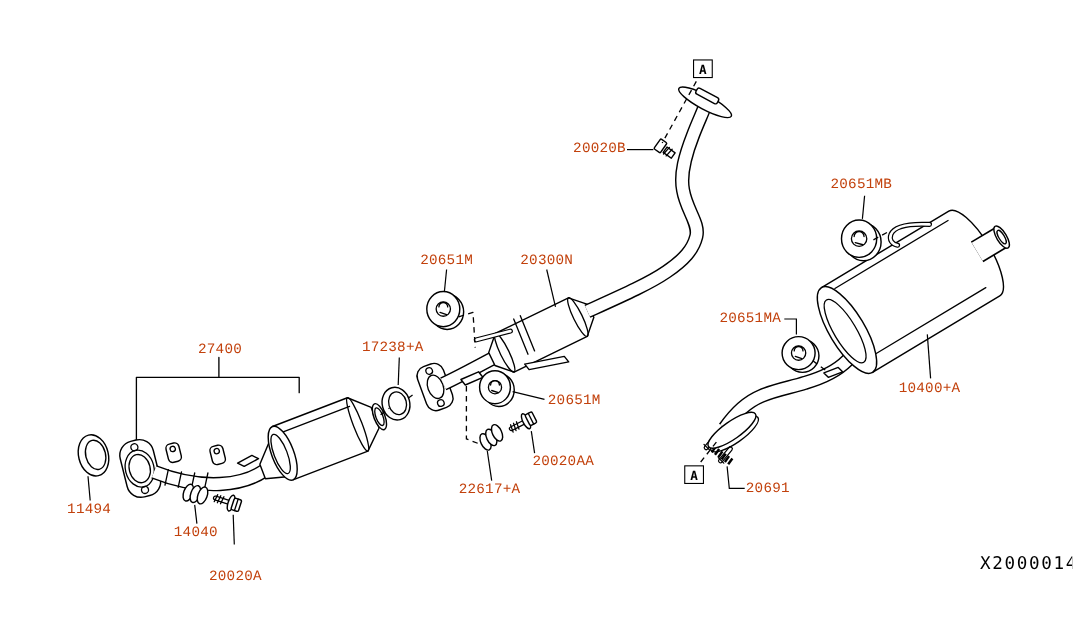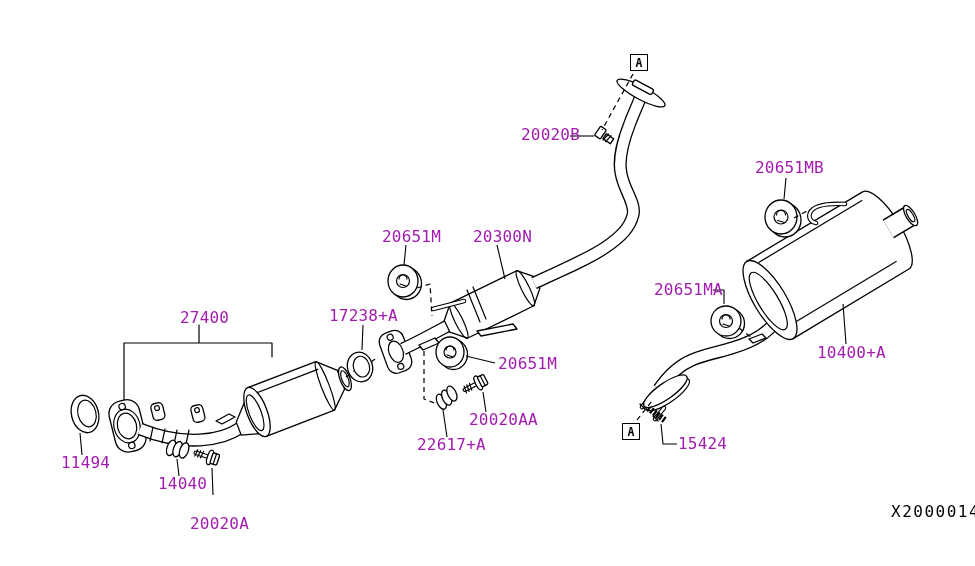--- a/index.html
+++ b/index.html
@@ -1,20 +1,20 @@
 <!DOCTYPE html>
 <html><head>
 <meta charset="utf-8">
 <style>
   html,body{margin:0;padding:0;background:#fff;}
   .stage{position:relative;width:975px;height:566px;background:#ffffff;overflow:hidden;
          font-family:"DejaVu Sans Mono","Liberation Mono",monospace;}
   .art{position:absolute;left:0;top:0;}
-  .lbl{position:absolute;font-size:16px;line-height:14px;color:#a21caf;white-space:nowrap;
-       letter-spacing:0.2px;}
+  .lbl{position:absolute;font-size:13px;line-height:14px;color:#c2410c;white-space:nowrap;
+       letter-spacing:0.2px;font-family:Liberation Mono, monospace;}
   .code{position:absolute;font-size:16px;line-height:18px;color:#000;letter-spacing:1.5px;}
   .marker{position:absolute;width:16px;height:15px;border:1.7px solid #000;background:#fff;
           display:flex;align-items:center;justify-content:center;
           font-size:11.5px;font-weight:bold;color:#000;}
   
   .w{fill:#fff;stroke:#000;stroke-width:1.3;stroke-linejoin:round;}
   .n{fill:none;stroke:#000;stroke-width:1.2;stroke-linejoin:round;stroke-linecap:round;}
   .po{fill:none;stroke:#000;stroke-width:13;stroke-linejoin:round;stroke-linecap:butt;}
   .pi{fill:none;stroke:#fff;stroke-width:10.4;stroke-linejoin:round;stroke-linecap:butt;}
   .po2{fill:none;stroke:#000;stroke-width:22;}
@@ -247,21 +247,21 @@
 <div class="lbl" style="left:473px;top:230px">20300N</div>
 <div class="lbl" style="left:654px;top:283px">20651MA</div>
 <div class="lbl" style="left:180px;top:311px">27400</div>
 <div class="lbl" style="left:329px;top:309px">17238+A</div>
 <div class="lbl" style="left:498px;top:357px">20651M</div>
 <div class="lbl" style="left:817px;top:346px">10400+A</div>
 <div class="lbl" style="left:61px;top:456px">11494</div>
 <div class="lbl" style="left:158px;top:477px">14040</div>
 <div class="lbl" style="left:190px;top:517px">20020A</div>
 <div class="lbl" style="left:417px;top:438px">22617+A</div>
-<div class="lbl" style="left:469px;top:413px">20020AA</div>
-<div class="lbl" style="left:678px;top:437px">15424</div>
+<div class="lbl" style="left:484px;top:413px">20020AA</div>
+<div class="lbl" style="left:678px;top:437px">20691</div>
 
 <div class="marker" style="left:630px;top:54px">A</div>
 <div class="marker" style="left:622px;top:423px">A</div>
 
 <div class="code" style="left:891px;top:503px">X2000014</div>
 
 </div>
 
 </body></html>

